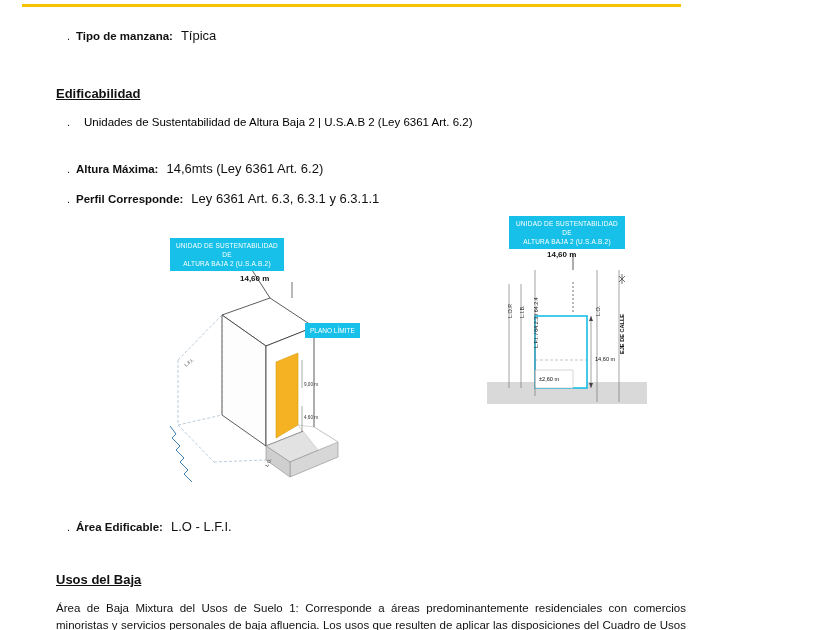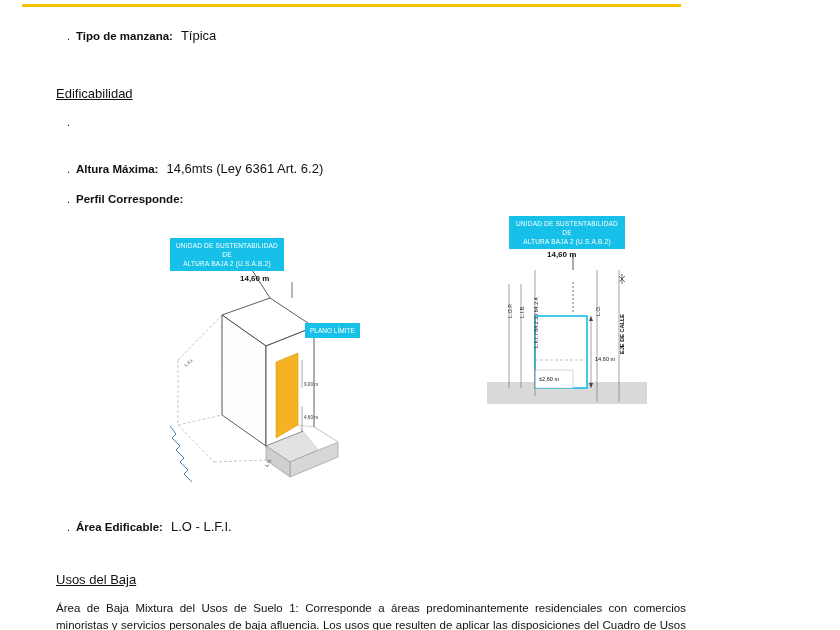--- a/index.html
+++ b/index.html
@@ -68,21 +68,21 @@
     color: #111;
     white-space: nowrap;
   }
   .field-value {
     font-size: 13px;
     line-height: 16px;
     color: #111;
     margin-left: 8px;
   }
   .heading {
-    font-weight: normal;
+    font-weight: bold;
     font-size: 13px;
     color: #111;
     text-decoration: underline;
     margin-left: 12px;
   }
   .para {
     font-size: 11.5px;
     line-height: 17px;
     color: #111;
     margin-left: 12px;
@@ -193,31 +193,33 @@
     <div class="row" id="row-manzana">
       <div class="bullet">.</div>
       <div class="field-label">Tipo de manzana:</div>
       <div class="field-value">Típica</div>
     </div>
 
     <div class="heading" id="heading-edificabilidad">Edificabilidad</div>
 
     <div class="row" id="row-unidad">
       <div class="bullet">.</div>
+      <div class="value-wrap">Unidades de Sustentabilidad de Altura Baja 2 | U.S.A.B 2 (Ley 6361 Art. 6.2)</div>
     </div>
 
     <div class="row" id="row-altura">
       <div class="bullet">.</div>
       <div class="field-label">Altura Máxima:</div>
       <div class="field-value">14,6mts (Ley 6361 Art. 6.2)</div>
     </div>
 
     <div class="row" id="row-perfil">
       <div class="bullet">.</div>
       <div class="field-label">Perfil Corresponde:</div>
+      <div class="field-value">Ley 6361 Art. 6.3, 6.3.1 y 6.3.1.1</div>
     </div>
 
     <div class="figure-area">
 
       <div class="iso">
 
         <svg width="290" height="290" viewBox="0 0 290 290">
 
           <line x1="110" y1="60" x2="128" y2="88" stroke="#111" stroke-width="0.7"></line>
 

